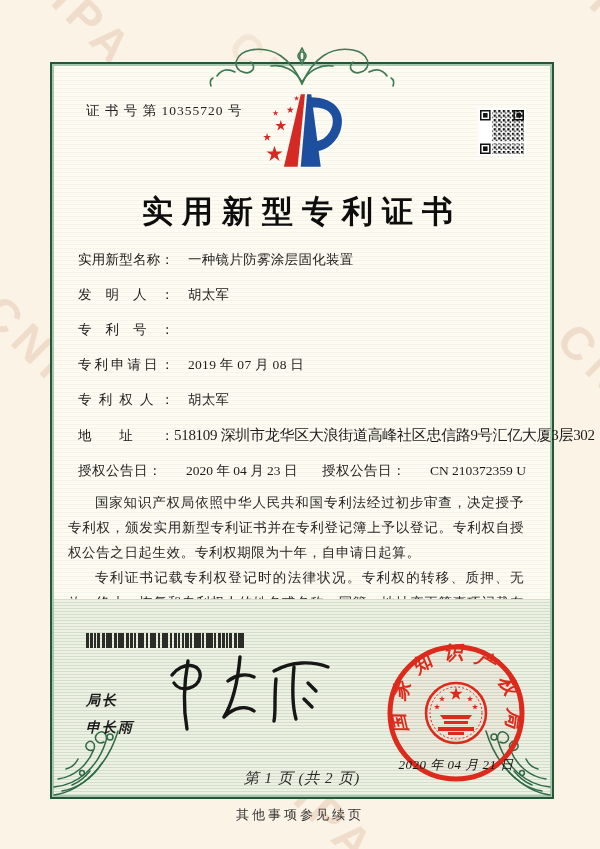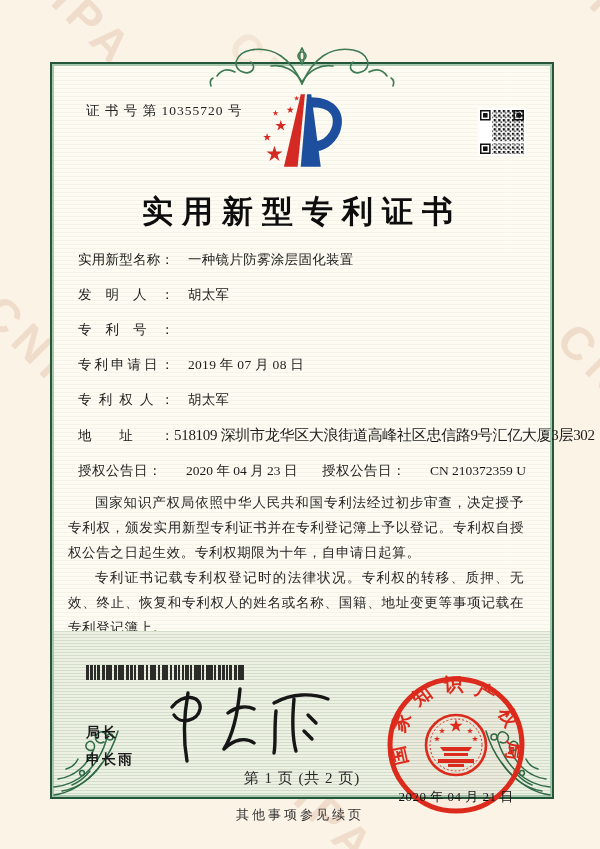--- a/index.html
+++ b/index.html
@@ -52,25 +52,26 @@
   .grant-pair .glabel{letter-spacing:0.5px;}
   .grant-pair .gvalue{margin-left:24px;}
   
   .paras{position:absolute;left:16px;right:28px;top:426px;z-index:2;}
   .paras p{
     margin:0;font-size:13.5px;line-height:25px;text-indent:2em;
     text-align:justify;letter-spacing:0.6px;color:#262626;
   }
   
   .bzone{
-    position:absolute;left:2px;right:2px;bottom:2px;height:164px;
+    position:absolute;left:2px;right:2px;bottom:2px;height:196px;
     background:
       repeating-linear-gradient(180deg,rgba(116,152,118,0.22) 0 1px,transparent 1px 3px),
       #edf1e3;
     z-index:2;
+    font-style:italic;
   }
   .barcode{
     position:absolute;left:32px;top:34px;width:158px;height:15px;
     background:
       repeating-linear-gradient(90deg,#2b2b28 0 2px,transparent 2px 4px),
       repeating-linear-gradient(90deg,#2b2b28 0 1px,transparent 1px 6px),
       repeating-linear-gradient(90deg,#2b2b28 0 3px,transparent 3px 11px);
   }
   .director{
     position:absolute;left:32px;top:88px;

